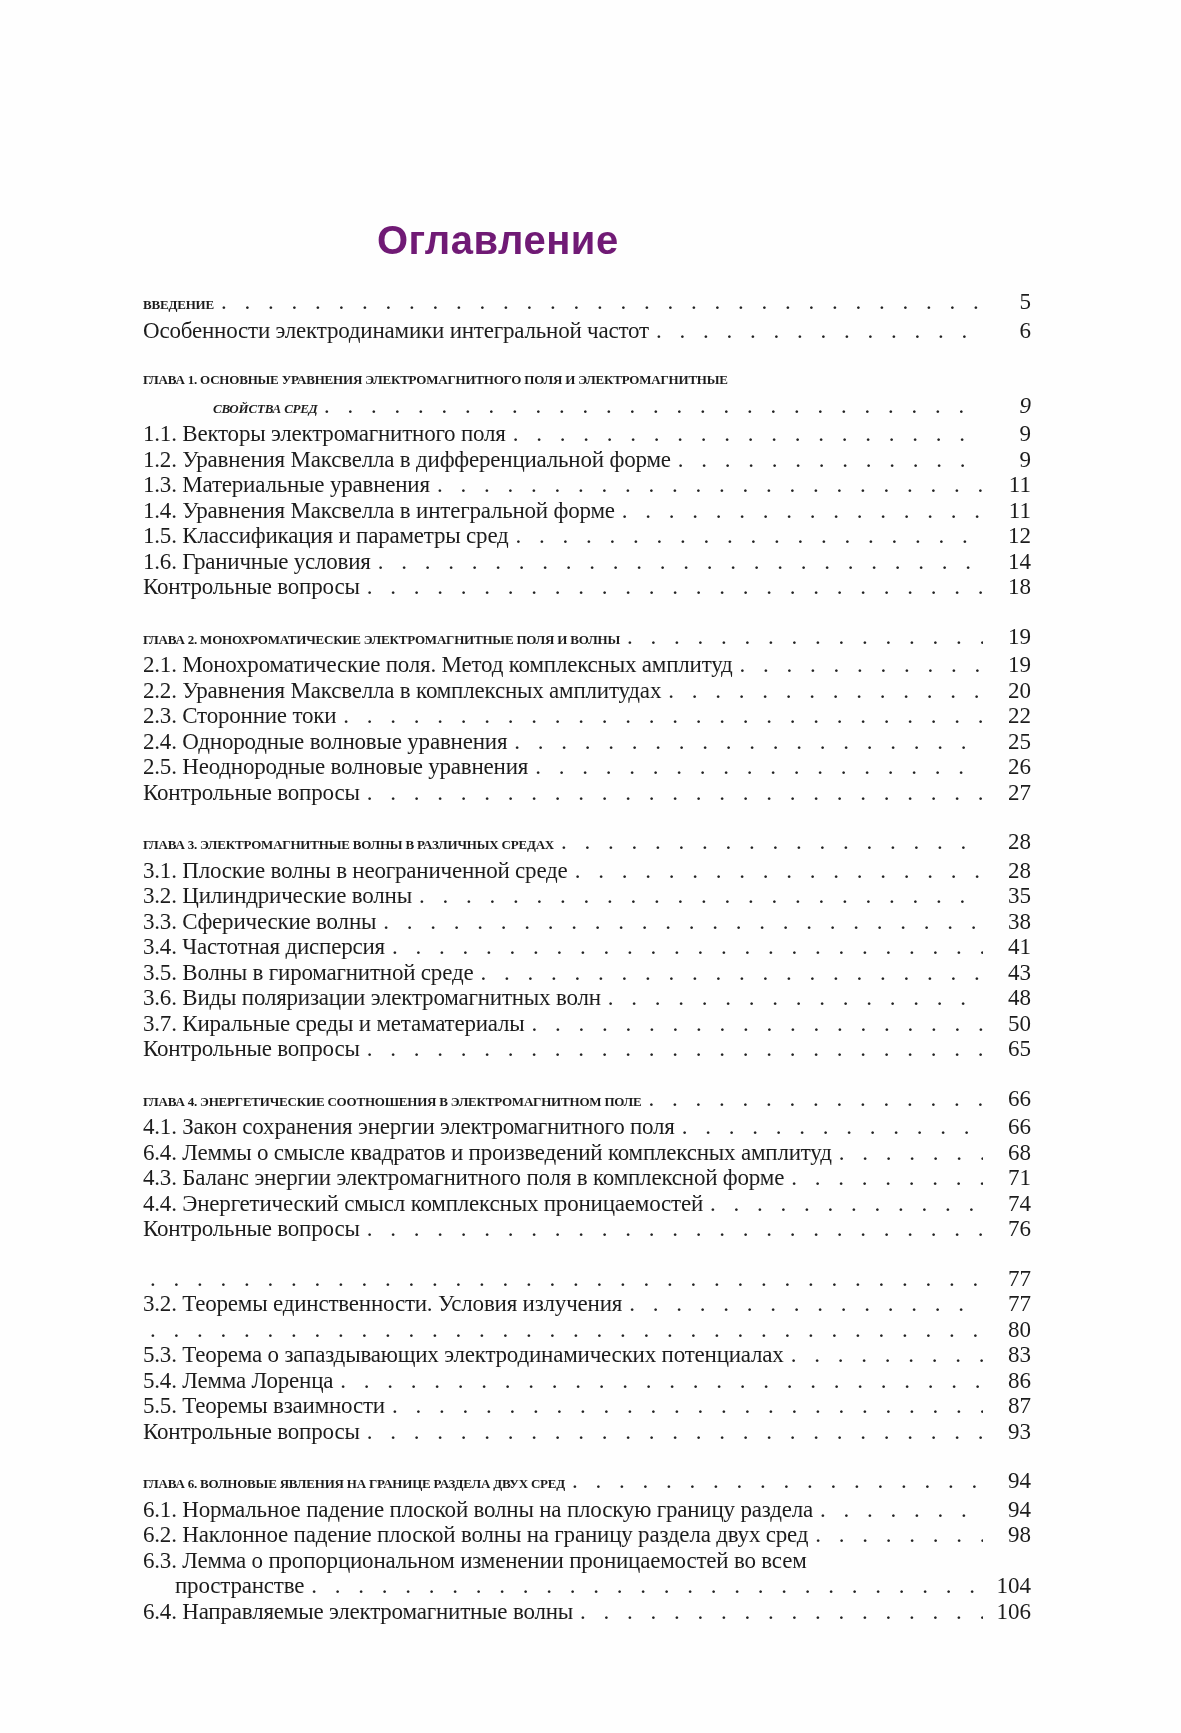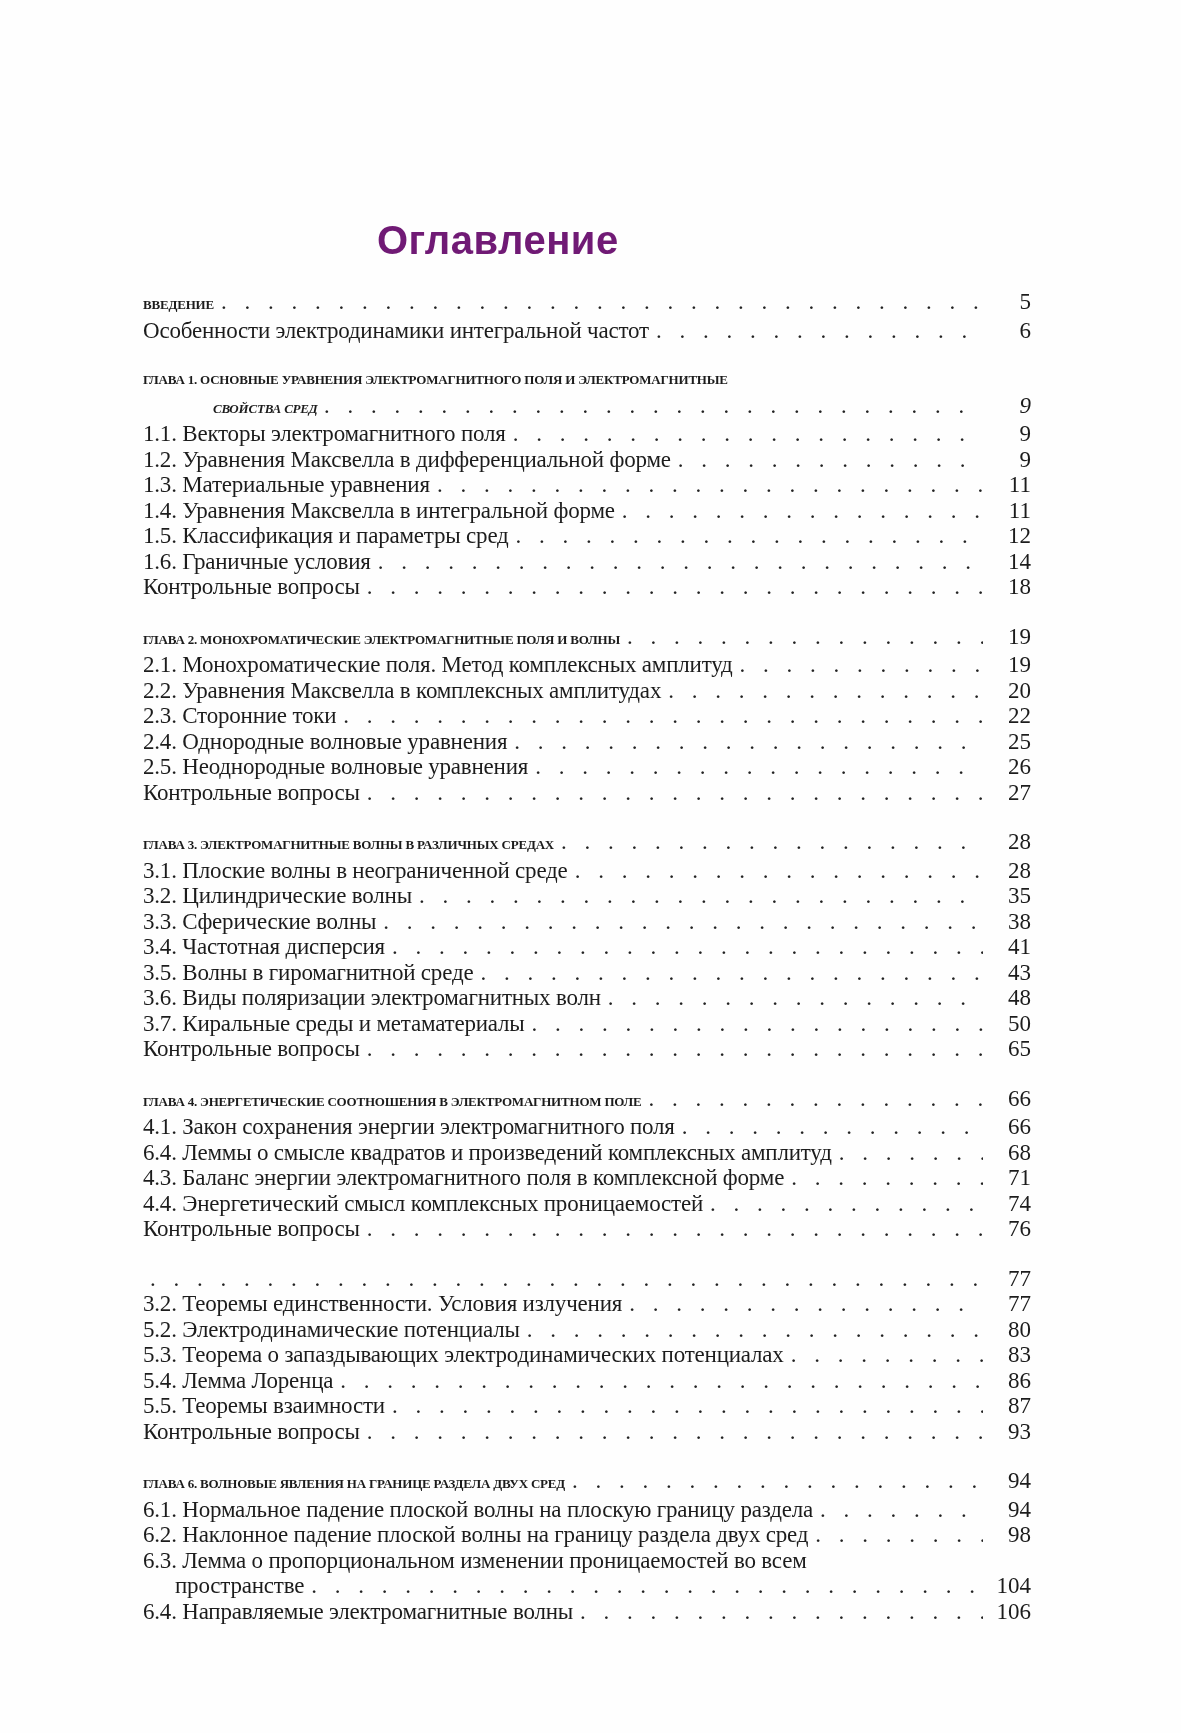--- a/index.html
+++ b/index.html
@@ -245,21 +245,20 @@
         <div class="row chapter gap">
     <span class="leader">. . . . . . . . . . . . . . . . . . . . . . . . . . . . . . . . . . . . . . . . . . . . . . . . . . . . . . . . . . . . . . . . . . . . . . . . . . . . . . . . . . . . . . . . . .</span>
     <span class="pagenum">77</span>
   </div>
         <div class="row">
     <span class="label">3.2. Теоремы единственности. Условия излучения</span>
     <span class="leader">. . . . . . . . . . . . . . . . . . . . . . . . . . . . . . . . . . . . . . . . . . . . . . . . . . . . . . . . . . . . . . . . . . . . . . . . . . . . . . . . . . . . . . . . . .</span>
     <span class="pagenum">77</span>
   </div>
         <div class="row">
-    <span class="label">5.2. Электродинамические потенциалы</span>
     <span class="leader">. . . . . . . . . . . . . . . . . . . . . . . . . . . . . . . . . . . . . . . . . . . . . . . . . . . . . . . . . . . . . . . . . . . . . . . . . . . . . . . . . . . . . . . . . .</span>
     <span class="pagenum">80</span>
   </div>
         <div class="row">
     <span class="label">5.3. Теорема о запаздывающих электродинамических потенциалах</span>
     <span class="leader">. . . . . . . . . . . . . . . . . . . . . . . . . . . . . . . . . . . . . . . . . . . . . . . . . . . . . . . . . . . . . . . . . . . . . . . . . . . . . . . . . . . . . . . . . .</span>
     <span class="pagenum">83</span>
   </div>
         <div class="row">
     <span class="label">5.4. Лемма Лоренца</span>

